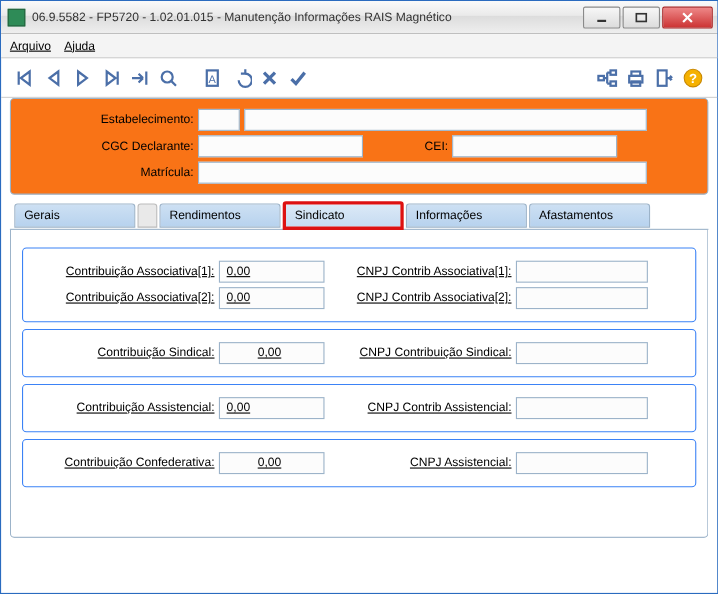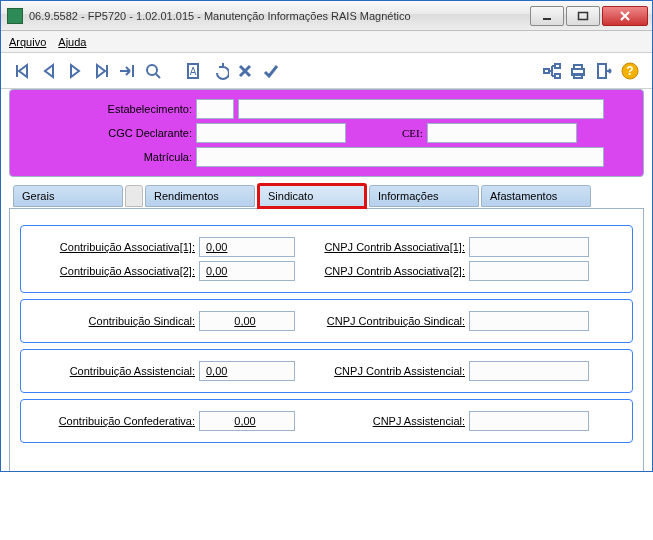--- a/index.html
+++ b/index.html
@@ -5,21 +5,21 @@
   * { box-sizing: border-box; }
   body {
     margin: 0;
     font-family: Tahoma, Arial, sans-serif;
     font-size: 11px;
     background: #fff;
     overflow: hidden;
   }
   .window {
     width: 653px;
-    height: 472px;
+    height: 540px;
     border: 1px solid #2a6bbf;
     background: #fff;
     display: flex;
     flex-direction: column;
   }
   .titlebar {
     height: 30px;
     background: linear-gradient(to bottom, #fafafa 0%, #eaeaea 45%, #dcdcdc 46%, #eeeeee 100%);
     border-bottom: 1px solid #bfbfbf;
     display: flex;
@@ -81,38 +81,37 @@
   .tbtn svg { width: 20px; height: 20px; }
   .tbtn.help { color: #e69b00; }
   .client {
     flex: 1;
     padding: 0 8px 8px 8px;
     overflow: hidden;
   }
   .panel {
     border: 1px solid #9cb3c9;
     border-radius: 4px;
-    background: #d946ef;
-    padding: 6px 26px;
+    background: #f97316;
+    padding: 6px 10px;
   }
   .form-row {
     display: flex;
     align-items: center;
     margin: 2px 0;
     height: 22px;
   }
   .form-row label {
     width: 160px;
     text-align: right;
     padding-right: 4px;
   }
   .form-row label.mid {
     width: auto;
     padding: 0 4px 0 16px;
-    font-family: Liberation Serif, serif;
   }
   .inp {
     height: 20px;
     border: 1px solid #9cb3c9;
     background: #fcfcfc;
     padding: 0 4px;
   }
   .inp.sm { width: 38px; }
   .inp.md { width: 150px; }
   .inp.xs { width: 100px; }

